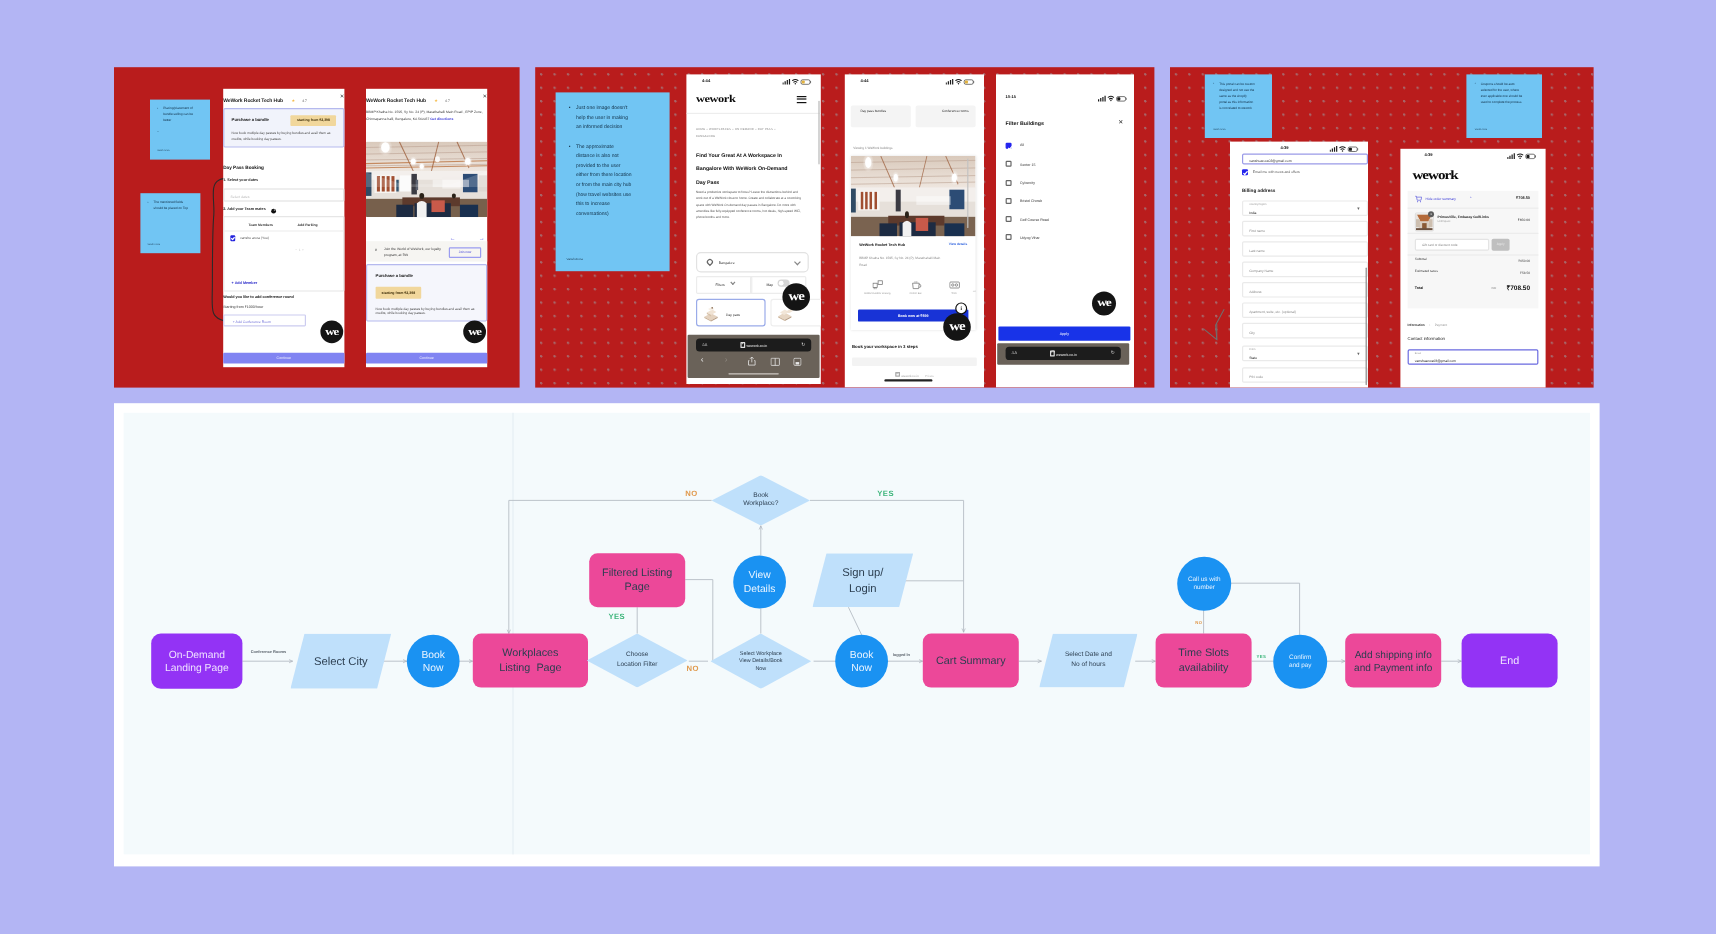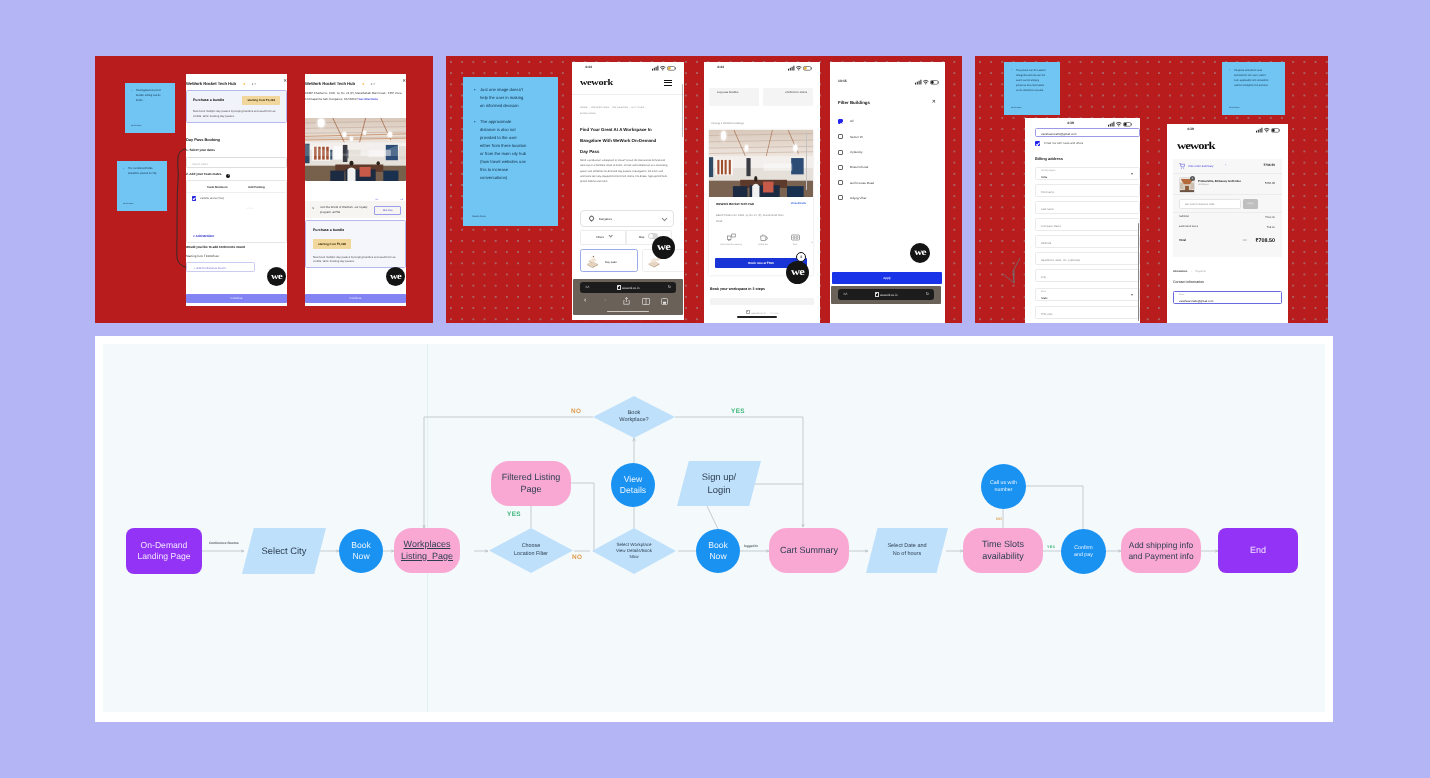--- a/index.html
+++ b/index.html
@@ -257,21 +257,21 @@
   .ci-field{position:absolute;left:6px;top:167px;width:109px;height:13px;border:0.7px solid #6a6ae0;border-radius:1.5px;box-sizing:border-box;background:#fff;}
   .ci-lbl{position:absolute;left:5px;top:2px;font-size:2.1px;color:#999;}
   .ci-val{position:absolute;left:5px;top:6.5px;font-size:2.8px;color:#222;}
 
   
   .flow{position:absolute;inset:0;}
   .flow-edges{position:absolute;left:0;top:0;}
   .node{position:absolute;display:flex;align-items:center;justify-content:center;
         text-align:center;color:#2c3e50;line-height:1.3;box-sizing:border-box;font-weight:500;}
   .node .nlabel{display:block;}
-  .rect{background:#f9a8d4;border-radius:18px;}
+  .rect{background:#ec4899;border-radius:7px;}
   .terminator{background:#9333f5;color:#f0e4ff;border-radius:8px;}
   .circle{background:#1a92f2;color:#eaf4ff;border-radius:50%;}
   .parallelogram{background:#bfe0fb;clip-path:polygon(14% 0,100% 0,86% 100%,0 100%);}
   .diamond{background:#bfe0fb;clip-path:polygon(50% 0,100% 50%,50% 100%,0 50%);}
   .edgelbl{position:absolute;font-size:3.7px;color:#5b636c;white-space:nowrap;font-weight:600;letter-spacing:-0.05px;}
   .edgelbl.yes{color:#3cb57a;font-size:6.4px;font-weight:600;letter-spacing:.4px;}
   .edgelbl.no{color:#e09a4e;font-size:6.4px;font-weight:600;letter-spacing:.4px;}
 </style>
 </head>
 <body>
@@ -913,21 +913,21 @@
     <div class="flow" id="flow">
         <div class="node terminator" style="left: 31px; top: 192px; width: 76px; height: 46px; font-size: 8.6px;">
           <span class="nlabel">On-Demand<br>Landing&nbsp;Page</span>
         </div>
         <div class="node parallelogram" style="left: 147px; top: 192px; width: 84px; height: 46px; font-size: 9.4px;">
           <span class="nlabel">Select&nbsp;City</span>
         </div>
         <div class="node circle" style="left: 244px; top: 193px; width: 44px; height: 44px; font-size: 8.6px;">
           <span class="nlabel">Book<br>Now</span>
         </div>
-        <div class="node rect" style="left: 299px; top: 192px; width: 66px; height: 45px; font-size: 9px; text-decoration: underline;">
+        <div class="node rect" style="left: 299px; top: 192px; width: 96px; height: 45px; font-size: 9px;">
           <span class="nlabel">Workplaces<br>Listing&nbsp;&nbsp;Page</span>
         </div>
         <div class="node rect" style="left: 396px; top: 125px; width: 80px; height: 45px; font-size: 9px;">
           <span class="nlabel">Filtered&nbsp;Listing<br>Page</span>
         </div>
         <div class="node diamond" style="left: 394px; top: 192px; width: 84px; height: 45px; font-size: 5.4px;">
           <span class="nlabel">Choose<br>Location&nbsp;Filter</span>
         </div>
         <div class="node diamond" style="left: 497px; top: 192px; width: 84px; height: 46px; font-size: 4.5px;">
           <span class="nlabel">Select&nbsp;Workplace<br>View&nbsp;Details/Book<br>Now</span>

